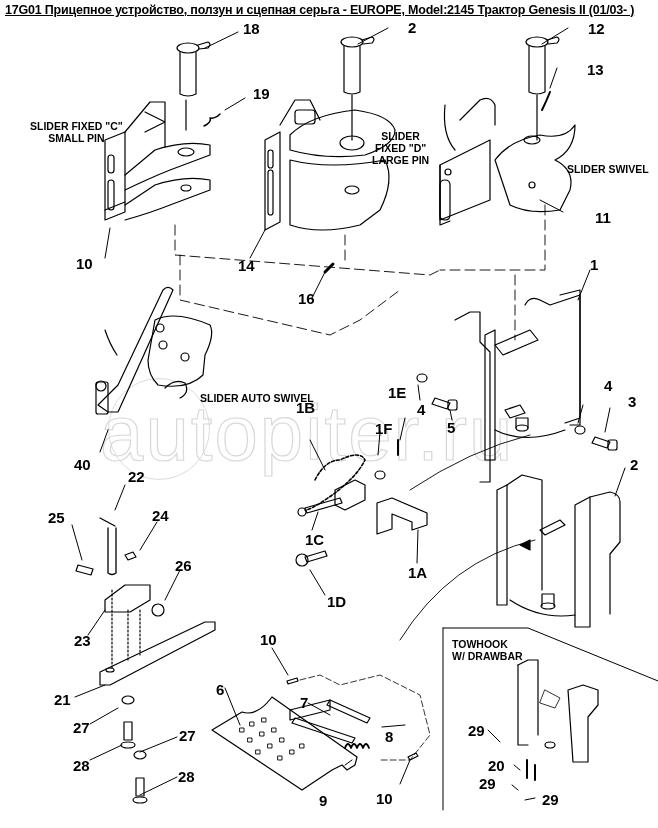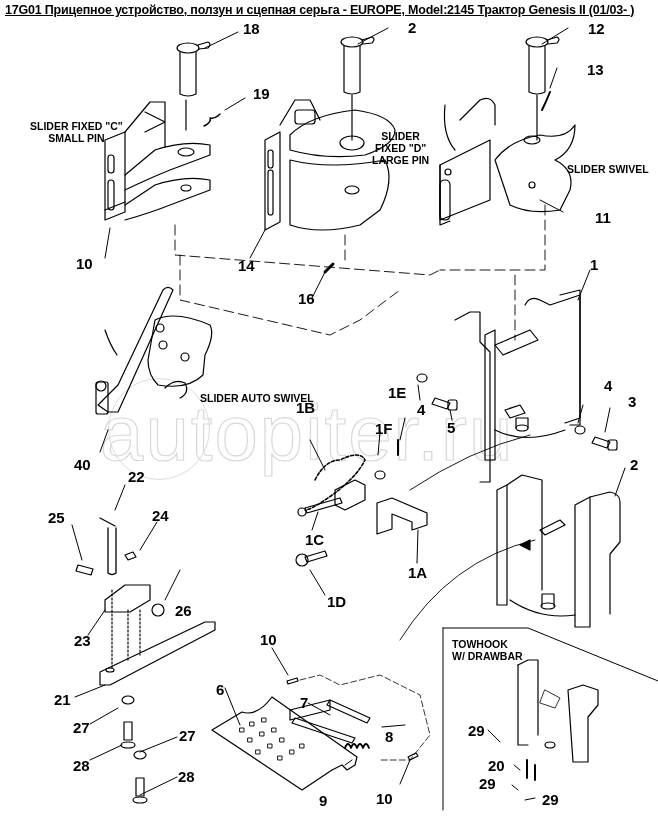--- a/index.html
+++ b/index.html
@@ -329,21 +329,21 @@
 <div class="callout" style="left:417px; top:402px;">4</div>
 <div class="callout" style="left:447px; top:420px;">5</div>
 <div class="callout" style="left:604px; top:378px;">4</div>
 <div class="callout" style="left:628px; top:394px;">3</div>
 <div class="callout" style="left:296px; top:400px;">1B</div>
 <div class="callout" style="left:375px; top:421px;">1F</div>
 <div class="callout" style="left:630px; top:457px;">2</div>
 <div class="callout" style="left:128px; top:469px;">22</div>
 <div class="callout" style="left:48px; top:510px;">25</div>
 <div class="callout" style="left:152px; top:508px;">24</div>
-<div class="callout" style="left:175px; top:558px;margin-top:45px;">26</div>
+<div class="callout" style="left:175px; top:558px;">26</div>
 <div class="callout" style="left:305px; top:532px;">1C</div>
 <div class="callout" style="left:408px; top:565px;">1A</div>
 <div class="callout" style="left:327px; top:594px;">1D</div>
 <div class="callout" style="left:74px; top:633px;">23</div>
 <div class="callout" style="left:260px; top:632px;">10</div>
 <div class="callout" style="left:54px; top:692px;">21</div>
 <div class="callout" style="left:216px; top:682px;">6</div>
 <div class="callout" style="left:300px; top:695px;">7</div>
 <div class="callout" style="left:385px; top:729px;">8</div>
 <div class="callout" style="left:73px; top:720px;">27</div>

